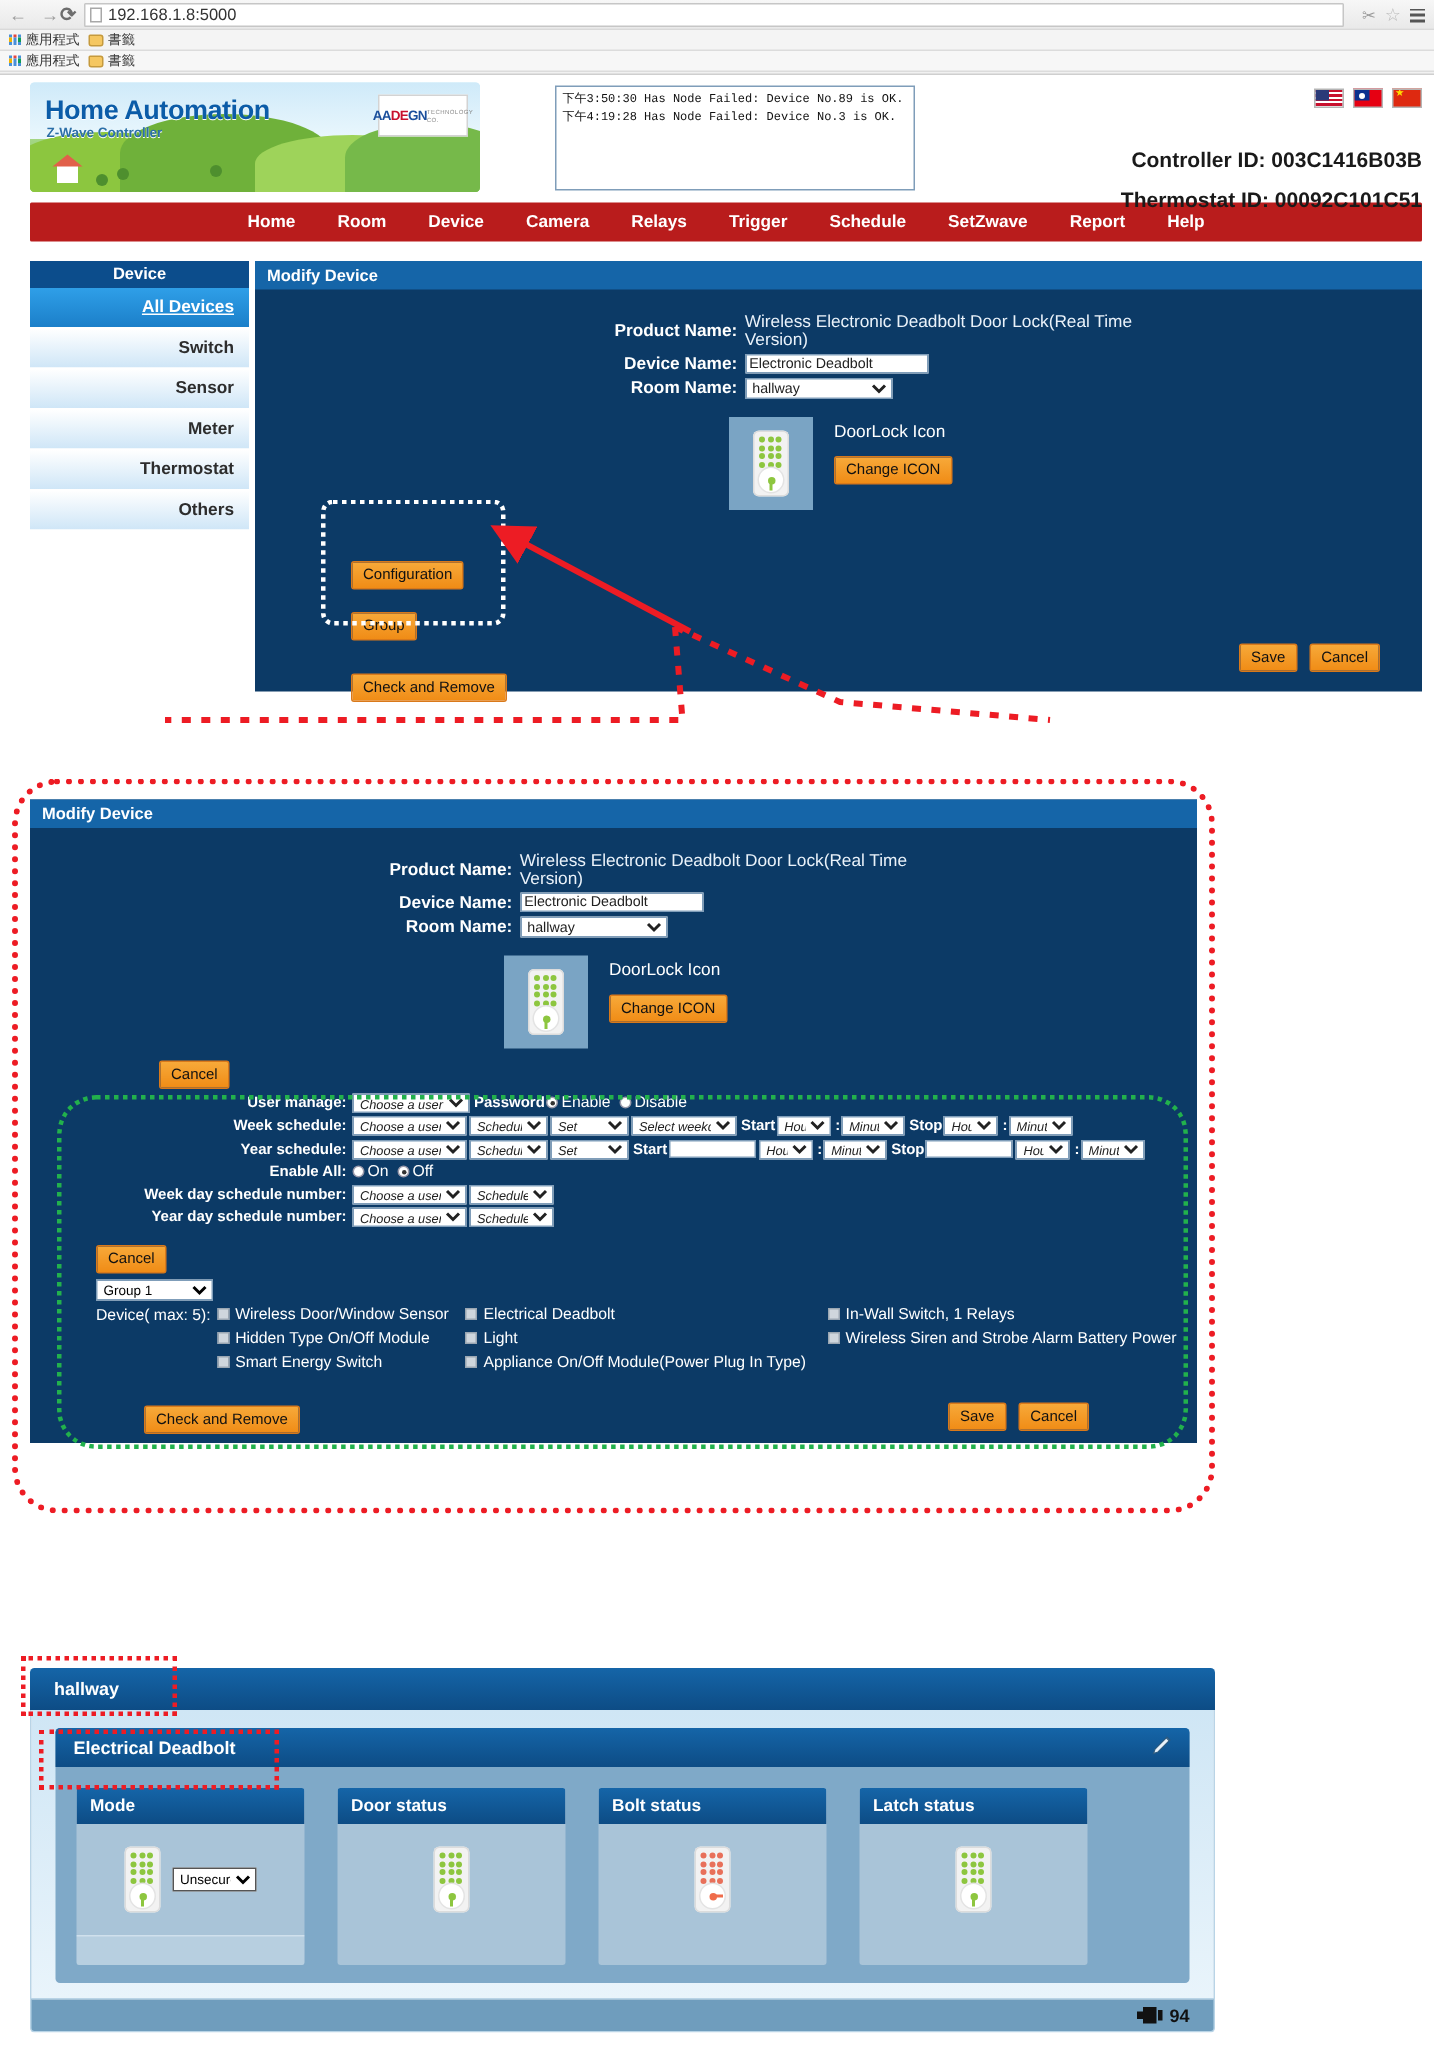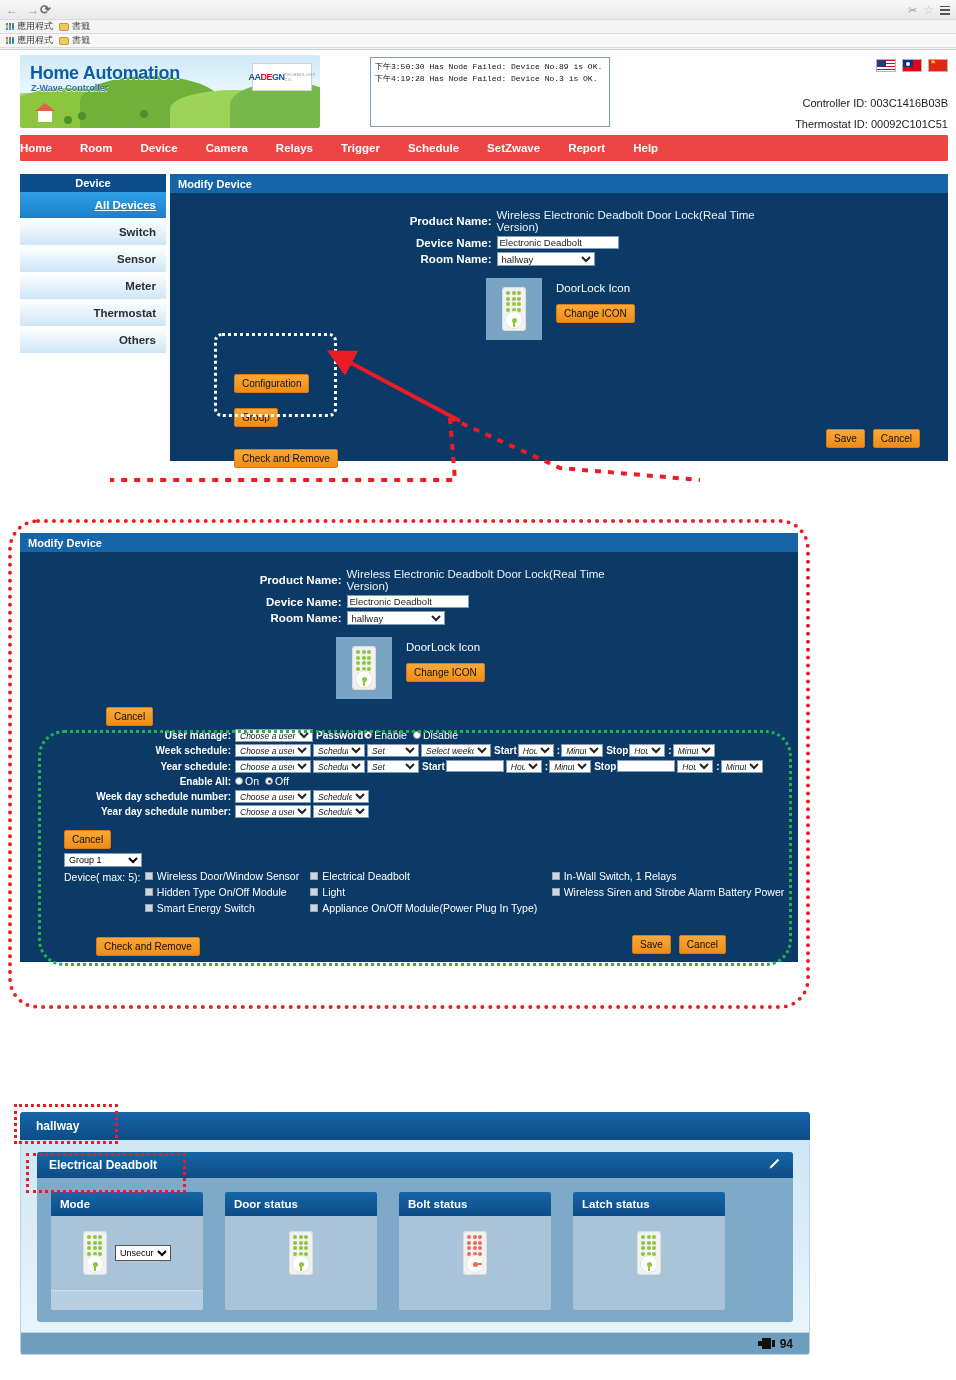--- a/index.html
+++ b/index.html
@@ -66,24 +66,24 @@
   .flag { width:20px; height:13px; border:1px solid #b5b5b5; position:relative; overflow:hidden; }
   .flag-us { background:repeating-linear-gradient(#c8102e 0 1.5px,#fff 1.5px 3px); }
   .flag-us:before { content:""; position:absolute; left:0; top:0; width:9px; height:7px; background:#2a3a78; }
   .flag-tw { background:#e60012; }
   .flag-tw:before { content:""; position:absolute; left:0; top:0; width:10px; height:6.5px; background:#0b318f; }
   .flag-tw:after { content:""; position:absolute; left:3px; top:1.5px; width:4px; height:4px; border-radius:50%; background:#fff; }
   .flag-cn { background:#de2910; }
   .flag-cn:before { content:"★"; position:absolute; left:1px; top:-2px; color:#ffde00; font-size:7px; }
 
   .ctrl-ids { position:absolute; right:0; top:38px; text-align:right; }
-  .ctrl-id { font-size:11px; font-weight:normal; color:#1a1a1a; line-height:1.9; }
+  .ctrl-id { font-size:14px; font-weight:bold; color:#1a1a1a; line-height:1.9; }
 
   
-  .navbar { margin-top:2px; height:26px; background:#ef4444; display:flex; align-items:center; gap:28px; border-radius:1px; }
+  .navbar { margin-top:2px; height:26px; background:#b91c1c; display:flex; align-items:center; padding-left:145px; gap:28px; border-radius:1px; }
   .nav-item { color:#fff; font-size:11.5px; font-weight:bold; cursor:pointer; white-space:nowrap; }
 
   
   .page-top { position:relative; margin-top:13px; height:290px; }
   .sidebar { position:absolute; left:0; top:0; width:146px; }
   .sb-head { height:18px; background:#0c4d8c; color:#fff; font-size:11px; font-weight:bold; display:flex; align-items:center; justify-content:center; }
   .sb-item { height:27px; display:flex; align-items:center; justify-content:flex-end; padding-right:10px;
              font-size:11.5px; font-weight:bold; color:#2d2d2d; background:linear-gradient(#ffffff,#cfe6f7); border-bottom:1px solid #fff; cursor:pointer; }
   .sb-item.active { background:linear-gradient(#2f9fe8,#1b7fc9); color:#fff; text-decoration:underline; }
 
@@ -175,20 +175,24 @@
   .dot-red-dev  { position:absolute; left:26px; top:1153px; width:160px; height:40px; border:3px dotted #ed1c24; pointer-events:none; }
   .funnel { position:absolute; left:0; top:0; width:956px; height:1380px; pointer-events:none; }
 </style>
 </head>
 <body>
 
 <div class="browser-chrome">
   <div class="url-row">
     <div class="nav-arrows">← →</div>
     <div class="reload-ico">⟳</div>
+    <div class="url-box">
+      <span class="page-ico"></span>
+      <span class="url-text">192.168.1.8:5000</span>
+    </div>
     <div class="url-right">
       <span>✂</span>
       <span class="star-ico">☆</span>
       <span class="menu-ico">
           <i></i>
           <i></i>
           <i></i>
         </span>
     </div>
   </div>

